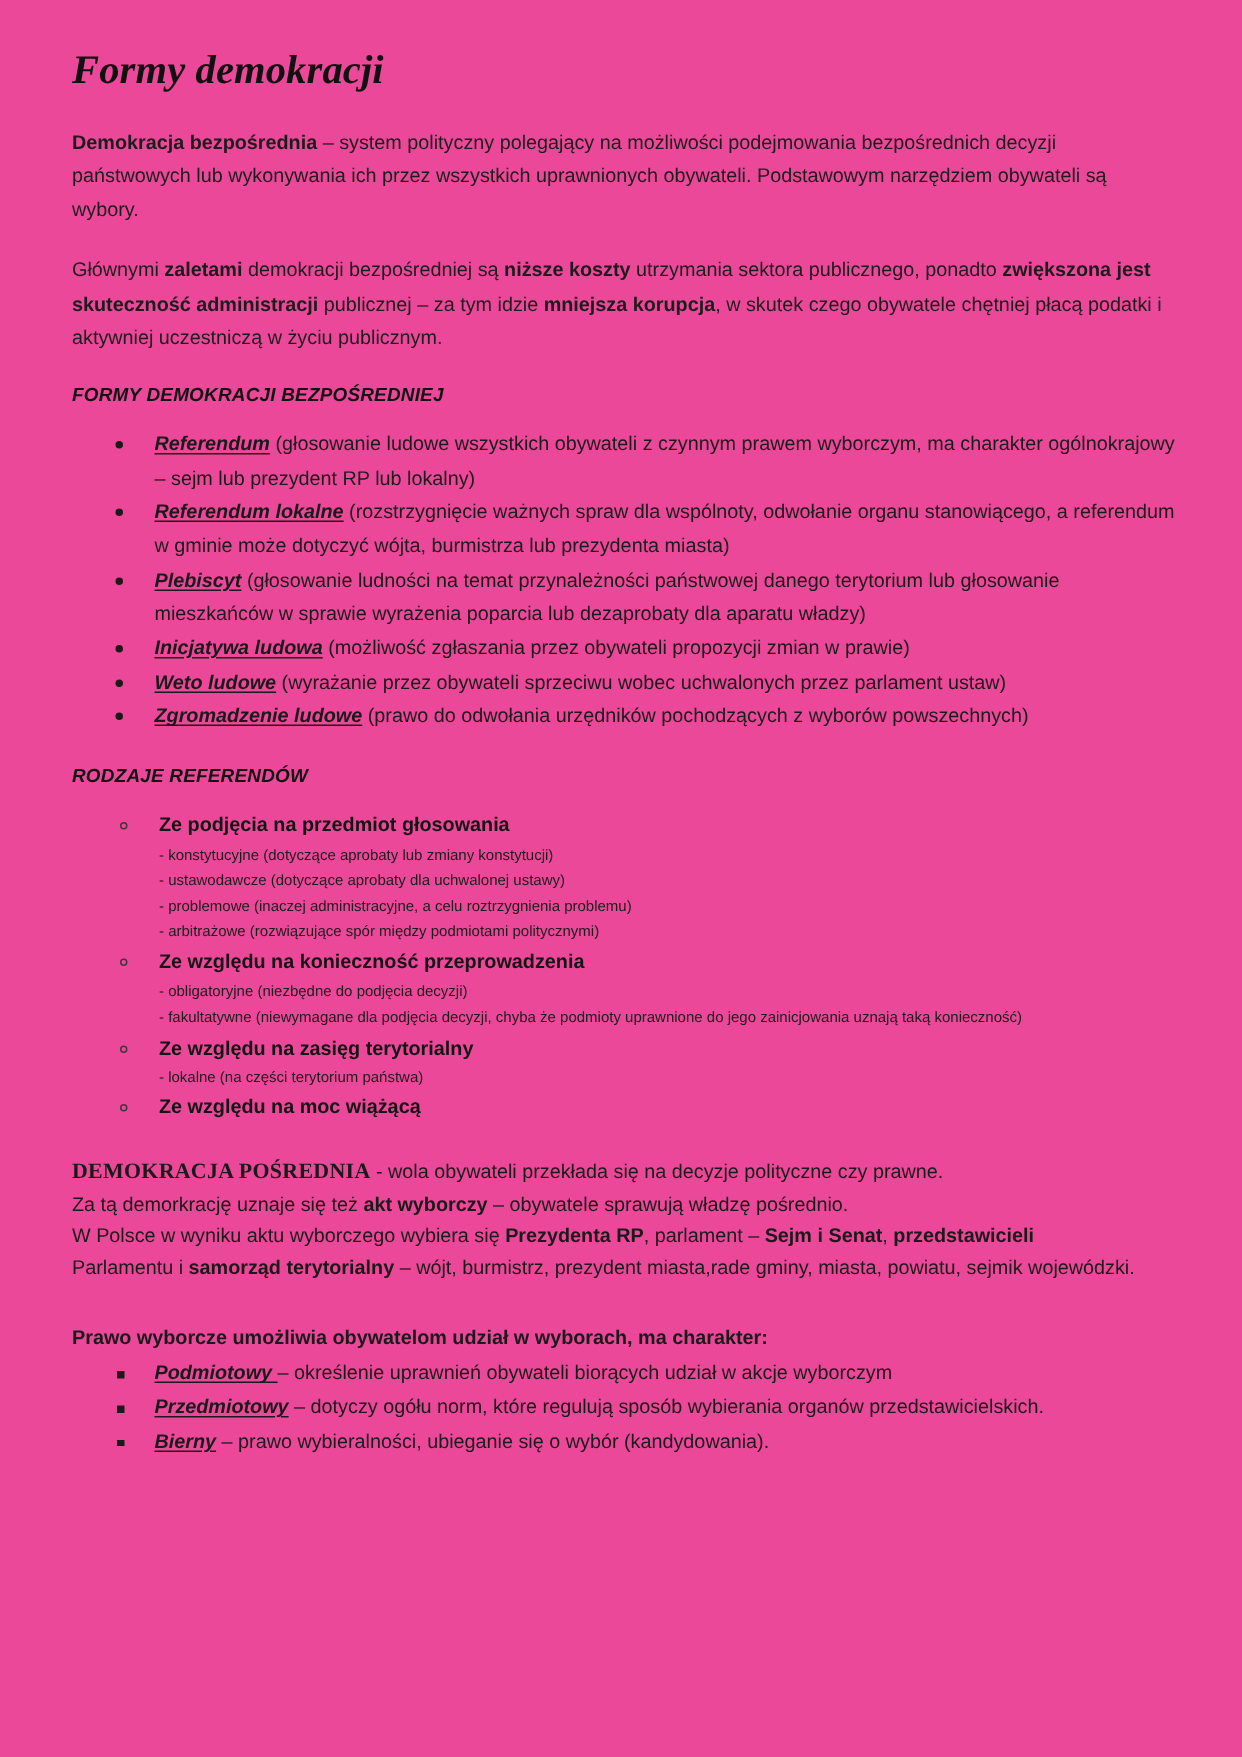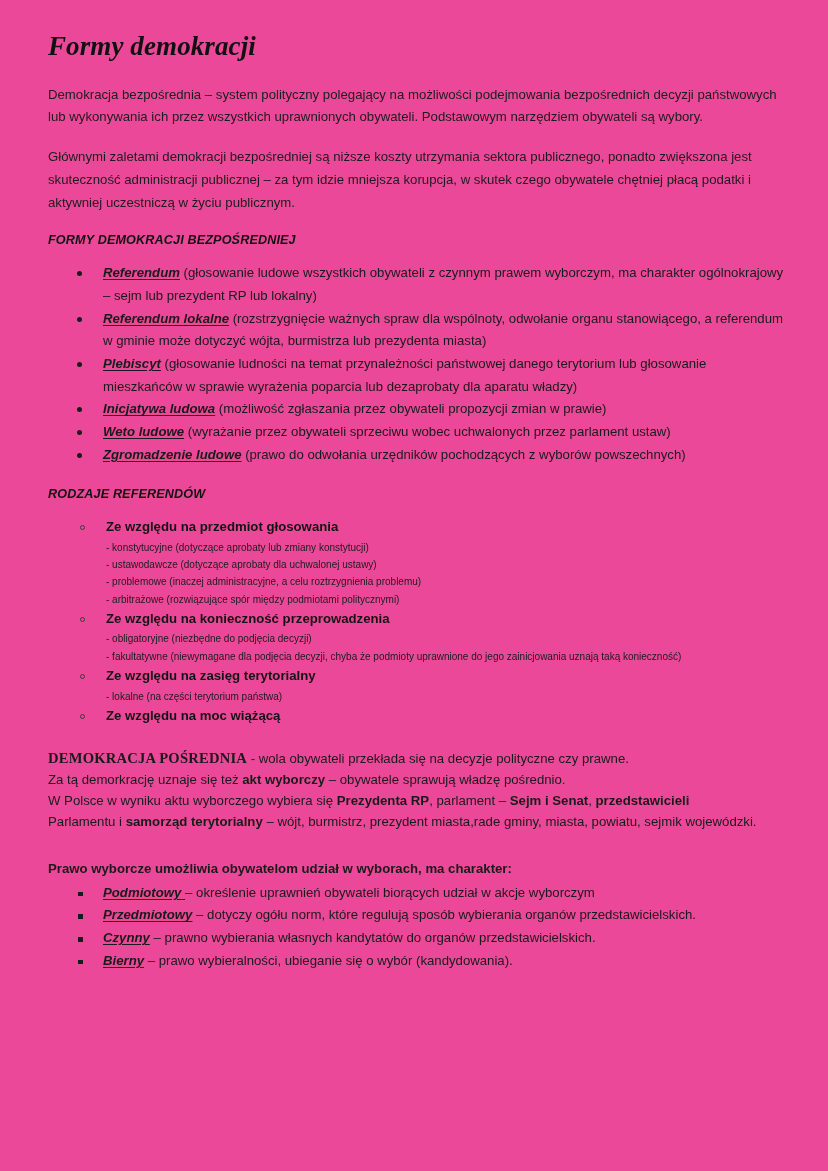--- a/index.html
+++ b/index.html
@@ -40,21 +40,21 @@
   }
 
   
   .para {
     font-size: 13.2px;
     line-height: 1.72;
     margin: 0 0 17px 0;
     text-align: left;
     color: #1c1c1c;
   }
-  .para b, .bold { font-weight: normal; text-align: right; }
+  .para b, .bold { font-weight: bold; text-align: right; }
 
   
   .section-head {
     font-size: 12.6px;
     font-weight: bold;
     font-style: italic;
     line-height: 1.5;
     margin: 4px 0 12px 0;
     letter-spacing: 0.15px;
     color: #121212;
@@ -187,21 +187,21 @@
     <li><span class="term">Weto ludowe</span><span> (wyrażanie przez obywateli sprzeciwu wobec uchwalonych przez parlament ustaw)</span></li>
     <li><span class="term">Zgromadzenie ludowe</span><span> (prawo do odwołania urzędników pochodzących z wyborów powszechnych)</span></li>
   </ul>
 
   <div class="spacer-md"></div>
 
   <div class="section-head">RODZAJE REFERENDÓW</div>
 
   <ul class="circle-list">
     <li>
-      <div class="sub-head">Ze względu na przedmiot głosowania</div>
+      <div class="sub-head">Ze podjęcia na przedmiot głosowania</div>
       <div class="dash-wrap">
         <div class="dash-line">- konstytucyjne (dotyczące aprobaty lub zmiany konstytucji)</div>
         <div class="dash-line">- ustawodawcze (dotyczące aprobaty dla uchwalonej ustawy)</div>
         <div class="dash-line">- problemowe (inaczej administracyjne, a celu roztrzygnienia problemu)</div>
         <div class="dash-line">- arbitrażowe (rozwiązujące spór między podmiotami politycznymi)</div>
       </div>
     </li>
     <li>
       <div class="sub-head">Ze względu na konieczność przeprowadzenia</div>
       <div class="dash-wrap">
@@ -229,17 +229,16 @@
     <span class="line"><span>Parlamentu i </span><b>samorząd terytorialny</b><span> – wójt, burmistrz, prezydent miasta,rade gminy, miasta, powiatu, sejmik wojewódzki.</span></span>
   </div>
 
   <div class="spacer-sm"></div>
 
   <div class="lead-bold">Prawo wyborcze umożliwia obywatelom udział w wyborach, ma charakter:</div>
 
   <ul class="square-list">
     <li><span class="term">Podmiotowy </span><span>– określenie uprawnień obywateli biorących udział w akcje wyborczym</span></li>
     <li><span class="term">Przedmiotowy</span><span> – dotyczy ogółu norm, które regulują sposób wybierania organów przedstawicielskich.</span></li>
-    <li><span class="term">Czynny</span><span> – prawno wybierania własnych kandytatów do organów przedstawicielskich.</span></li>
     <li><span class="term">Bierny</span><span> – prawo wybieralności, ubieganie się o wybór (kandydowania).</span></li>
   </ul>
 
 </div>
 
 </body></html>

